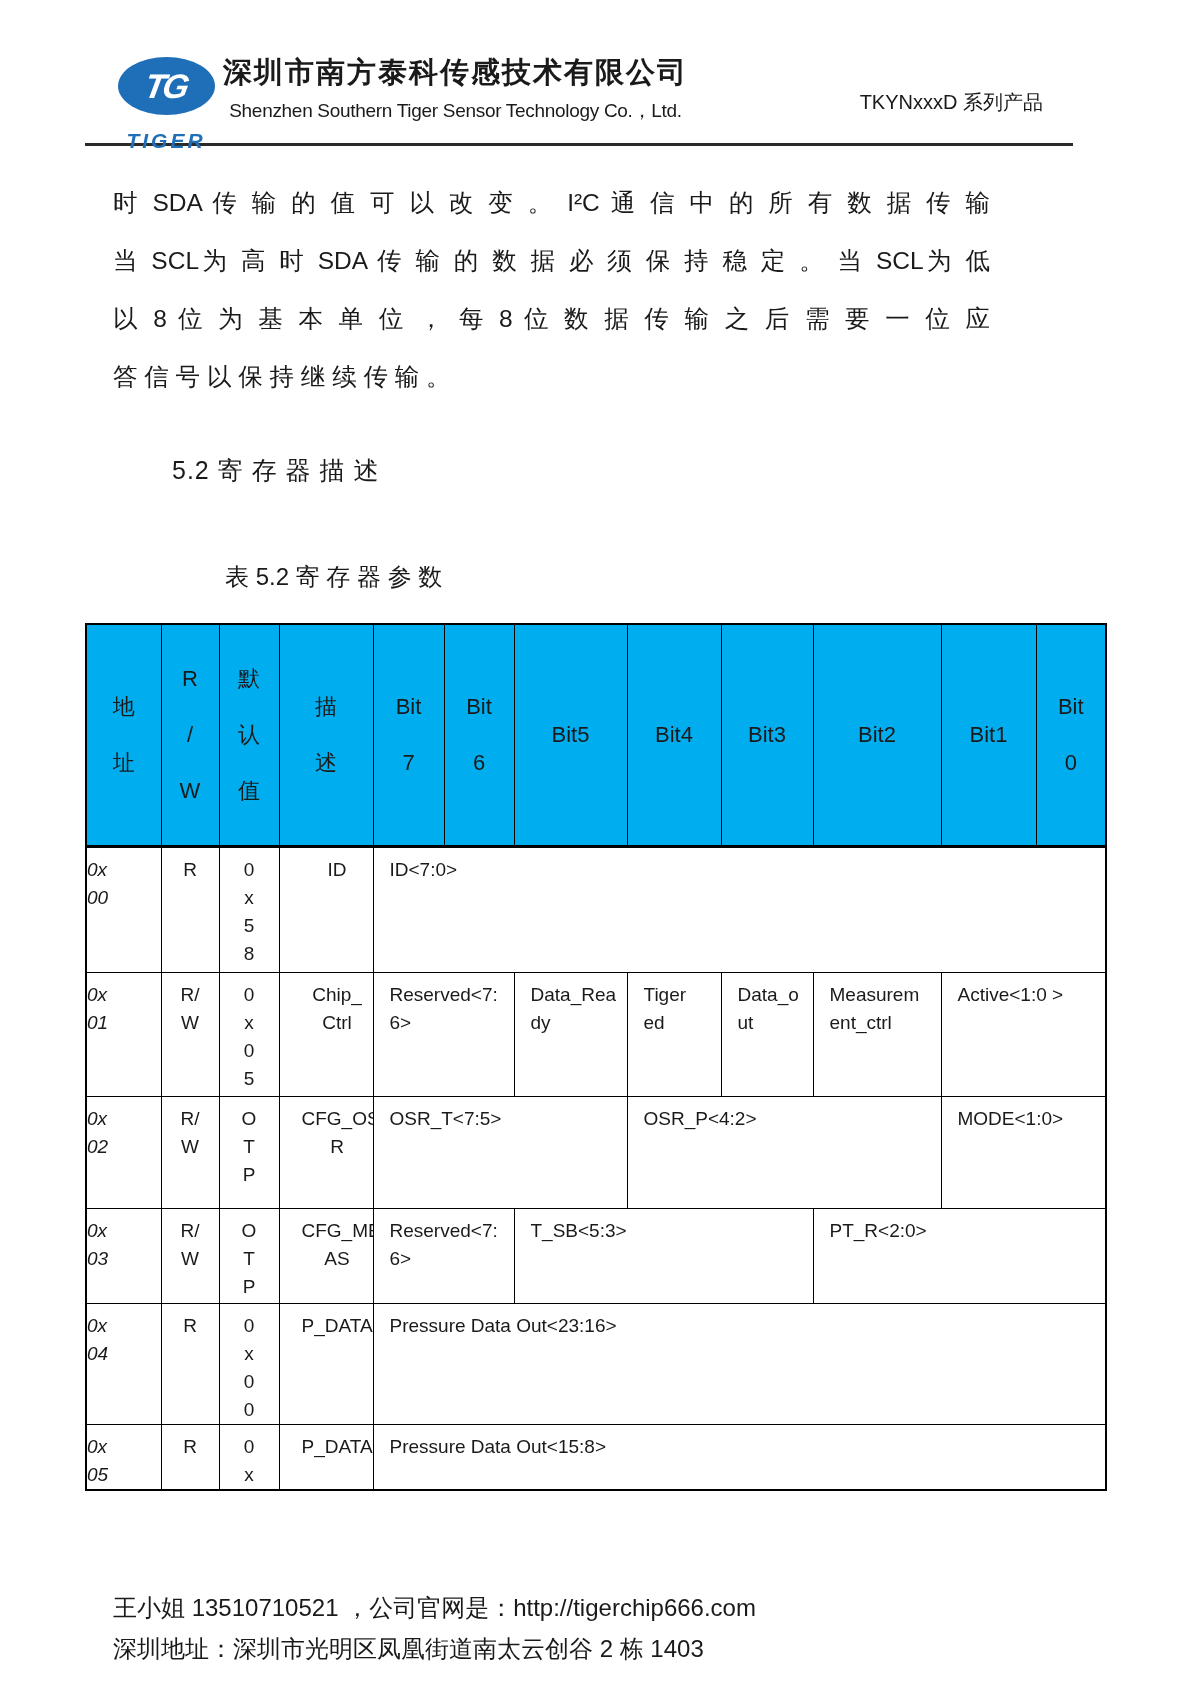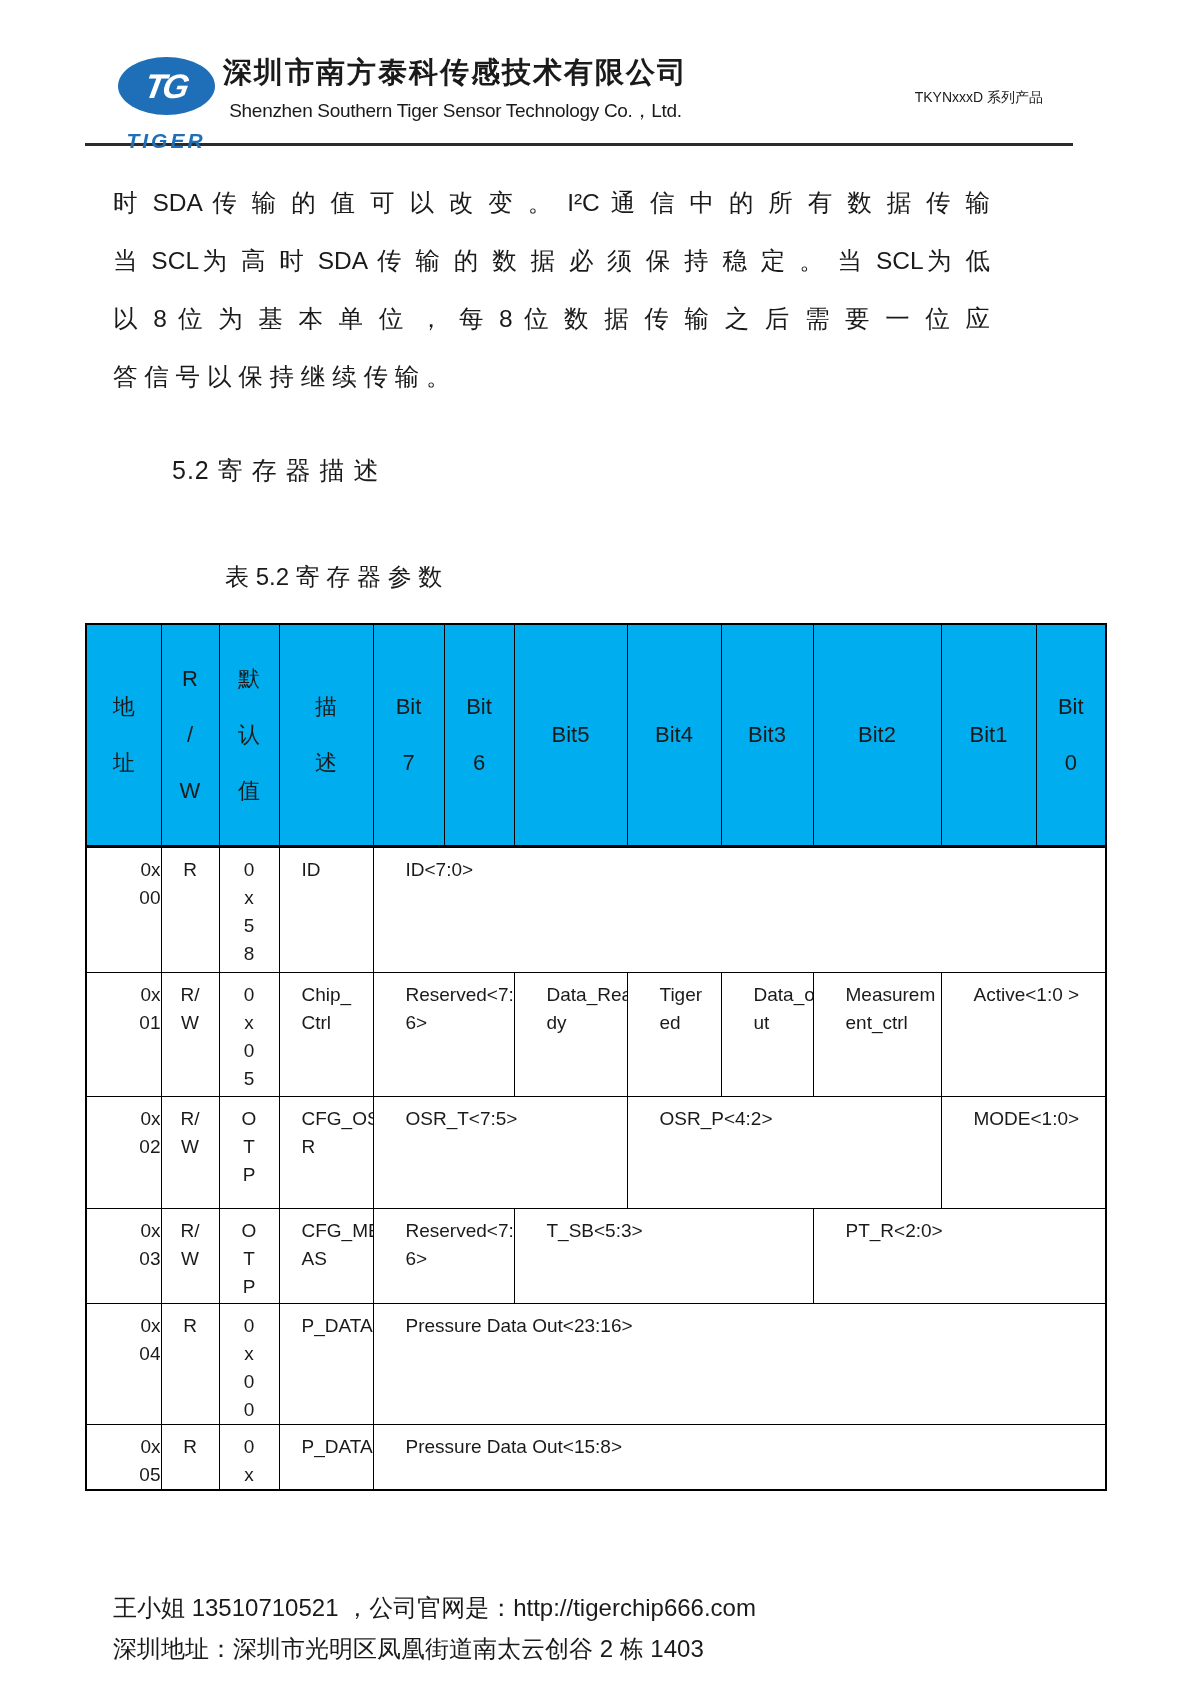--- a/index.html
+++ b/index.html
@@ -22,21 +22,21 @@
     color:#ffffff; font-weight:bold; font-style:italic; font-size:34px;
     letter-spacing:-3px; transform:skewX(-10deg); line-height:1;
   }
   .logo-tiger {
     margin-top:14px; color:var(--logo-blue); font-weight:bold; font-style:italic;
     font-size:21px; letter-spacing:3px; line-height:1.1;
   }
   .company { position:absolute; left:138px; top:0; }
   .company-cn { font-size:29px; font-weight:bold; letter-spacing:2px; line-height:1.2; }
   .company-en { font-size:19px; letter-spacing:-0.3px; margin-top:8px;text-align:center; }
-  .series { position:absolute; right:62px; top:34px; font-size:14px; }
+  .series { position:absolute; right:62px; top:34px; font-size:20px; }
   .hdr-rule { width:988px; border-bottom:3px solid #2b2b2b; }
 
   
   .para { margin:28px 115px 0 28px; font-size:24.5px; }
   .pline { line-height:58px; text-align:justify; text-align-last:justify; white-space:normal; }
   .pline.last { text-align-last:left; }
 
   
   .sec-heading { margin:48px 0 0 87px; font-size:25px; font-weight:normal; letter-spacing:1px; }
   .tbl-caption { margin:74px 0 0 140px; font-size:24px; }
@@ -48,25 +48,25 @@
   }
   table.reg th, table.reg td {
     border:1px solid #000; white-space:pre-line; overflow:hidden;
   }
   table.reg thead tr { height:222px; }
   table.reg th {
     background:var(--accent); font-weight:400; font-size:22px; line-height:56px;
     text-align:center; vertical-align:middle; border-bottom:3px solid #000;
   }
   table.reg td { font-size:19px; line-height:28px; vertical-align:top; padding-top:8px; }
-  td.c-addr { text-align:right; vertical-align:middle; padding-top:0; }
+  td.c-addr { text-align:left; vertical-align:middle; padding-top:0;font-style:italic; }
   td.c-rw  { text-align:center; }
   td.c-def { text-align:center; }
-  td.c-desc { padding-left:22px; }
-  td.c-bit  { padding-left:32px; padding-top:10px; }
+  td.c-desc { padding-left:22px;text-align:center; }
+  td.c-bit  { padding-left:16px; padding-top:10px; }
   tr.r0 { height:126px; } tr.r1 { height:124px; } tr.r2 { height:112px; }
   tr.r3 { height:95px; }  tr.r4 { height:120px; } tr.r5 { height:64px; }
 
   
   .footer { margin:96px 0 0 28px; font-size:24px; line-height:41px; }
 </style>
 </head>
 <body>
 
 <div class="page">

